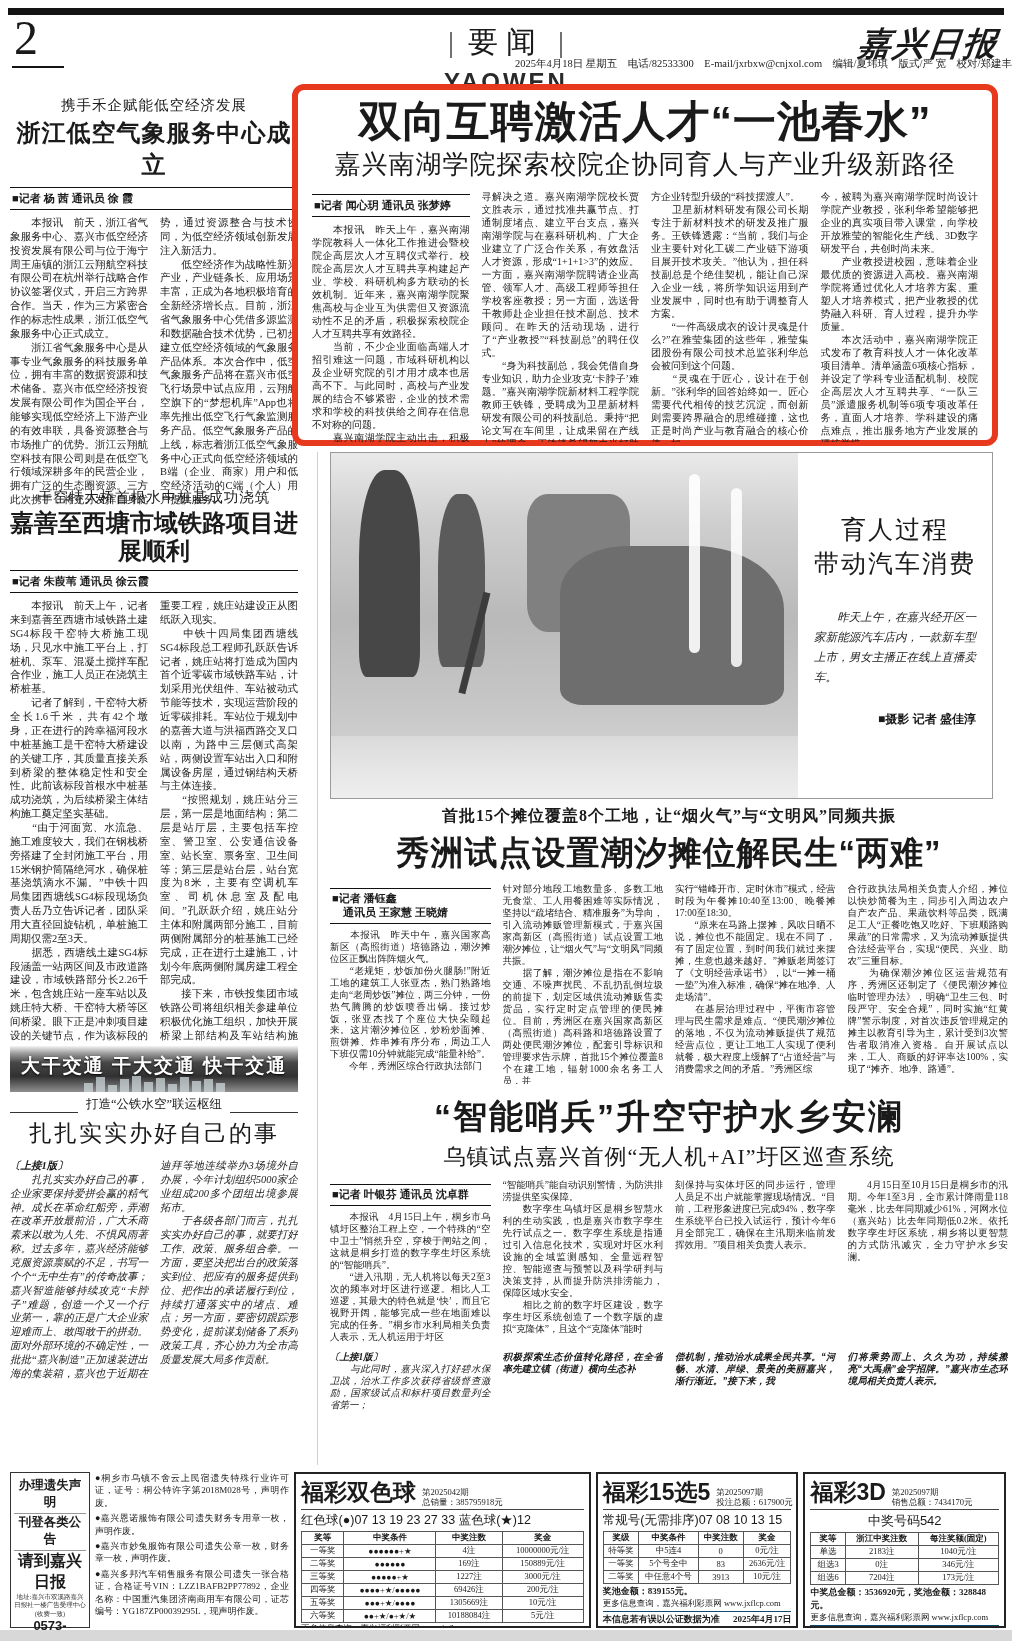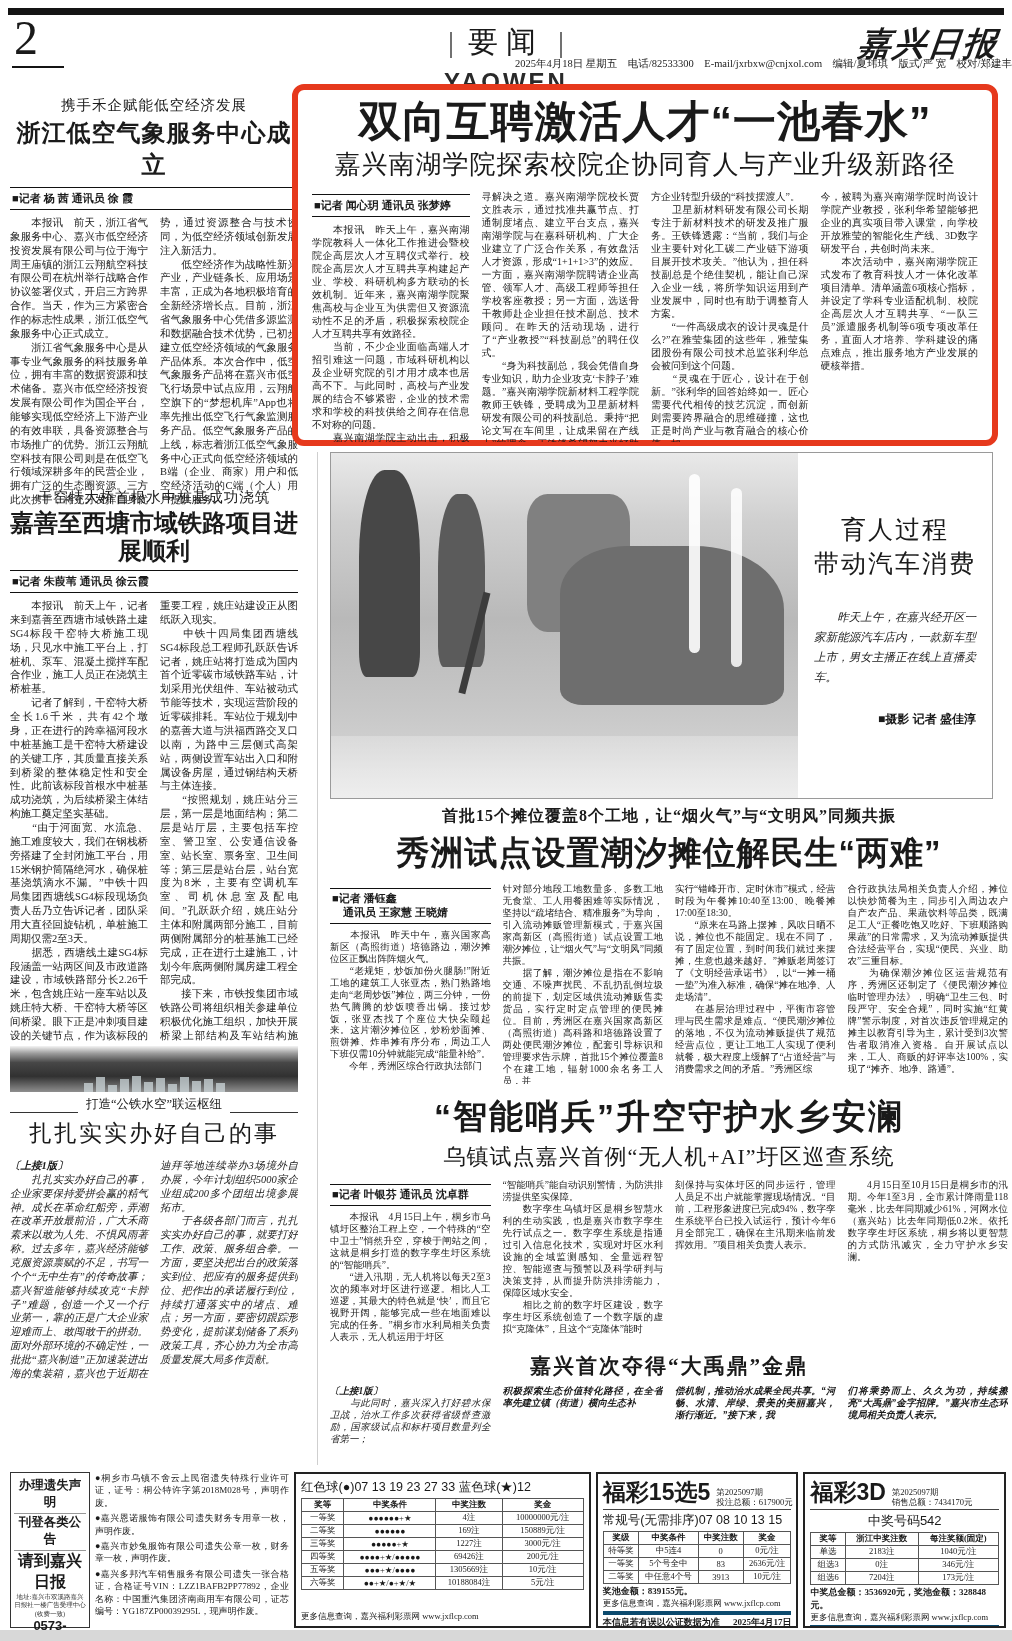--- a/index.html
+++ b/index.html
@@ -106,21 +106,21 @@
   .lotto .trow{display:flex;align-items:flex-end;gap:6px;border-bottom:1px solid #444;padding-bottom:1px;}
   .lotto .lname{font-size:23px;font-weight:900;font-family:"Liberation Sans",sans-serif;white-space:nowrap;}
   .lotto .meta{font-size:8.5px;line-height:1.25;white-space:nowrap;}
   .lotto .nums{font-size:12.5px;font-weight:normal;margin:2px 0;white-space:nowrap;font-family:"Liberation Sans",sans-serif;}
   .lotto .nums.center{text-align:center;font-size:13px;}
   .lotto table{border-collapse:collapse;width:100%;font-size:8.5px;}
   .lotto td{border:1px solid #555;padding:0 2px;height:12px;text-align:center;white-space:nowrap;}
   .lotto tr:first-child td{font-weight:bold;}
   .lotto .pool{font-size:9px;font-weight:bold;margin-top:1px;}
   .lotto .more{font-size:8.5px;margin-top:auto;}
-  .lotto .note{font-size:9px;font-weight:bold;display:flex;justify-content:space-between;border-top:4px solid #0c4a6e;margin-top:1px;padding-top:1px;}
+  .lotto .note{font-size:9px;font-weight:bold;display:flex;justify-content:space-between;border-top:1px solid #0c4a6e;margin-top:1px;padding-top:1px;}
   
   .vrule{position:absolute;left:317px;top:452px;width:1px;height:1013px;background:#cfcfcf;}
   .pagebottom{position:absolute;left:0;top:1630px;width:1012px;height:11px;background:#d8d8d8;}
 </style>
 </head>
 <body>
 
 <div id="paper">
 
   <div class="topbar"></div>
@@ -151,20 +151,21 @@
         <p class="para">　　记者了解到，干窑特大桥全长1.6千米，共有42个墩身，正在进行的跨幸福河段水中桩基施工是干窑特大桥建设的关键工序，其质量直接关系到桥梁的整体稳定性和安全性。此前该标段首根水中桩基成功浇筑，为后续桥梁主体结构施工奠定坚实基础。</p>
         <p class="para">　　“由于河面宽、水流急、施工难度较大，我们在钢栈桥旁搭建了全封闭施工平台，用15米钢护筒隔绝河水，确保桩基浇筑滴水不漏。”中铁十四局集团西塘线SG4标段现场负责人岳乃立告诉记者，团队采用大直径回旋钻机，单桩施工周期仅需2至3天。</p>
         <p class="para">　　据悉，西塘线土建SG4标段涵盖一站两区间及市政道路建设，市域铁路部分长2.26千米，包含姚庄站一座车站以及姚庄特大桥、干窑特大桥等区间桥梁。眼下正是冲刺项目建设的关键节点，作为该标段的重要工程，姚庄站建设正从图纸跃入现实。</p>
         <p class="para">　　中铁十四局集团西塘线SG4标段总工程师孔跃跃告诉记者，姚庄站将打造成为国内首个近零碳市域铁路车站，计划采用光伏组件、车站被动式节能等技术，实现运营阶段的近零碳排耗。车站位于规划中的嘉善大道与洪福西路交叉口以南，为路中三层侧式高架站，两侧设置车站出入口和附属设备房屋，通过钢结构天桥与主体连接。</p>
         <p class="para">　　“按照规划，姚庄站分三层，第一层是地面结构；第二层是站厅层，主要包括车控室、警卫室、公安通信设备室、站长室、票务室、卫生间等；第三层是站台层，站台宽度为8米，主要有空调机车室、司机休息室及配电间。”孔跃跃介绍，姚庄站分主体和附属两部分施工，目前两侧附属部分的桩基施工已经完成，正在进行土建施工，计划今年底两侧附属房建工程全部完成。</p>
         <p class="para">　　接下来，市铁投集团市域铁路公司将组织相关参建单位积极优化施工组织，加快开展桥梁上部结构及车站结构施工。“我们计划到今年底，干窑特大桥、姚庄特大桥两座特大桥所有墩柱完成施工，干窑特大桥水中挂篮施工启动，确保项目高质量按期建成通车。”市铁投集团市域铁路公司相关负责人表示。</p>
       </div>
   </div>
 
   <div class="banner">
+    <div class="slogan">大干交通 干大交通 快干交通</div>
     <div class="skyline">
       <i style="height:9px"></i>
         <i style="height:15px"></i>
         <i style="height:7px"></i>
         <i style="height:13px"></i>
       <i style="height:16px"></i>
         <i style="height:10px"></i>
         <i style="height:14px"></i>
         <i style="height:8px"></i>
       <i style="height:15px"></i>
@@ -205,20 +206,21 @@
           <p class="para">　　“身为科技副总，我会凭借自身专业知识，助力企业攻克‘卡脖子’难题。”嘉兴南湖学院新材料工程学院教师王铁锋，受聘成为卫星新材料研发有限公司的科技副总。秉持“把论文写在车间里，让成果留在产线上”的理念，王铁锋希望努力当好助力地</p>
         </div>
       <div>
           <p class="para">方企业转型升级的“科技摆渡人”。</p>
           <p class="para">　　卫星新材料研发有限公司长期专注于新材料技术的研发及推广服务。王铁锋透露：“当前，我们与企业主要针对化工碳二产业链下游项目展开技术攻关。”他认为，担任科技副总是个绝佳契机，能让自己深入企业一线，将所学知识运用到产业发展中，同时也有助于调整育人方案。</p>
           <p class="para">　　“一件高级成衣的设计灵魂是什么?”在雅莹集团的这些年，雅莹集团股份有限公司技术总监张利华总会被问到这个问题。</p>
           <p class="para">　　“灵魂在于匠心，设计在于创新。”张利华的回答始终如一。匠心需要代代相传的技艺沉淀，而创新则需要跨界融合的思维碰撞，这也正是时尚产业与教育融合的核心价值。如</p>
         </div>
       <div>
           <p class="para">今，被聘为嘉兴南湖学院时尚设计学院产业教授，张利华希望能够把企业的真实项目带入课堂，向学校开放雅莹的智能化生产线、3D数字研发平台，共创时尚未来。</p>
+          <p class="para">　　产业教授进校园，意味着企业最优质的资源进入高校。嘉兴南湖学院将通过优化人才培养方案、重塑人才培养模式，把产业教授的优势融入科研、育人过程，提升办学质量。</p>
           <p class="para">　　本次活动中，嘉兴南湖学院正式发布了教育科技人才一体化改革项目清单。清单涵盖6项核心指标，并设定了学科专业适配机制、校院企高层次人才互聘共享、“一队三员”派遣服务机制等6项专项改革任务，直面人才培养、学科建设的痛点难点，推出服务地方产业发展的硬核举措。</p>
         </div>
     </div>
   </div>
 
   <div class="photo-unit">
     <div class="photo">
       <div class="ph-fig1"></div>
       <div class="ph-fig2"></div>
       <div class="ph-tripod"></div>
@@ -288,21 +290,20 @@
       <div>
           <p class="para">刻保持与实体圩区的同步运行，管理人员足不出户就能掌握现场情况。“目前，工程形象进度已完成94%，数字孪生系统平台已投入试运行，预计今年6月全部完工，确保在主汛期来临前发挥效用。”项目相关负责人表示。</p>
         </div>
       <div>
           <p class="para">　　4月15日至10月15日是桐乡市的汛期。今年1至3月，全市累计降雨量118毫米，比去年同期减少61%，河网水位（嘉兴站）比去年同期低0.2米。依托数字孪生圩区系统，桐乡将以更智慧的方式防汛减灾，全力守护水乡安澜。</p>
         </div>
     </div>
   </div>
 
   <div class="dyd">
-    <div class="hl">嘉兴首次夺得“大禹鼎”金鼎</div>
     <div class="colflex bd">
       <div>
           <p class="para">〔上接1版〕</p>
           <p class="para">　　与此同时，嘉兴深入打好碧水保卫战，治水工作多次获得省级督查激励，国家级试点和标杆项目数量列全省第一；</p>
         </div>
       <div>
           <p class="para">积极探索生态价值转化路径，在全省率先建立镇（街道）横向生态补</p>
         </div>
       <div>
           <p class="para">偿机制，推动治水成果全民共享。“河畅、水清、岸绿、景美的美丽嘉兴，渐行渐近。”接下来，我</p>
@@ -325,20 +326,27 @@
     </div>
 
     <div class="notices">
         <p class="para">●桐乡市乌镇不舍云上民宿遗失特殊行业许可证，证号：桐公特许字第2018M028号，声明作废。</p>
         <p class="para">●嘉兴恩诺服饰有限公司遗失财务专用章一枚，声明作废。</p>
         <p class="para">●嘉兴市妙兔服饰有限公司遗失公章一枚，财务章一枚，声明作废。</p>
         <p class="para">●嘉兴多邦汽车销售服务有限公司遗失一张合格证，合格证号VIN：LZZ1BAFB2PP77892，企业名称：中国重汽集团济南商用车有限公司，证芯编号：YG187ZP00039295L，现声明作废。</p>
       </div>
 
     <div class="lotto" style="flex:1.5">
+      <div class="trow">
+        <span class="lname">福彩双色球</span>
+        <span class="meta">
+          <span>第2025042期</span><br>
+          <span>总销量：385795918元</span>
+        </span>
+      </div>
       <div class="nums">红色球(●)07 13 19 23 27 33 蓝色球(★)12</div>
       <table>
           <tbody>
             <tr>
               <td>奖等</td>
               <td>中奖条件</td>
               <td>中奖注数</td>
               <td>奖金</td>
             </tr>
             <tr>

